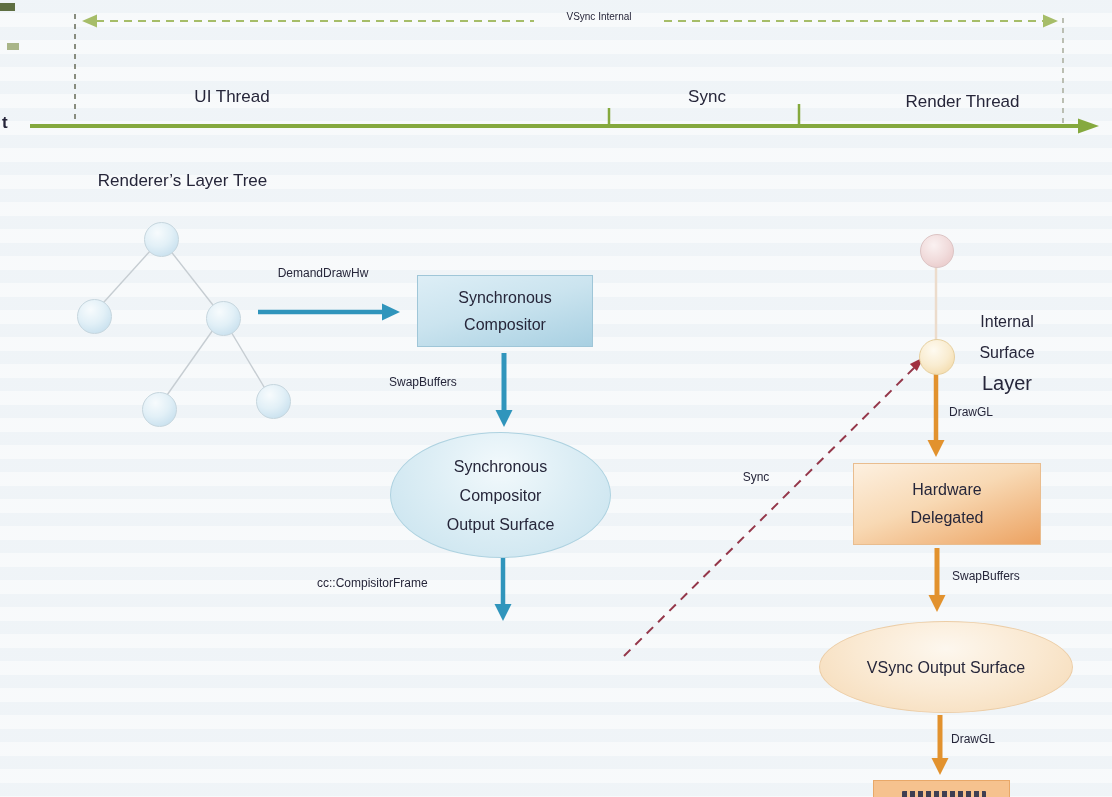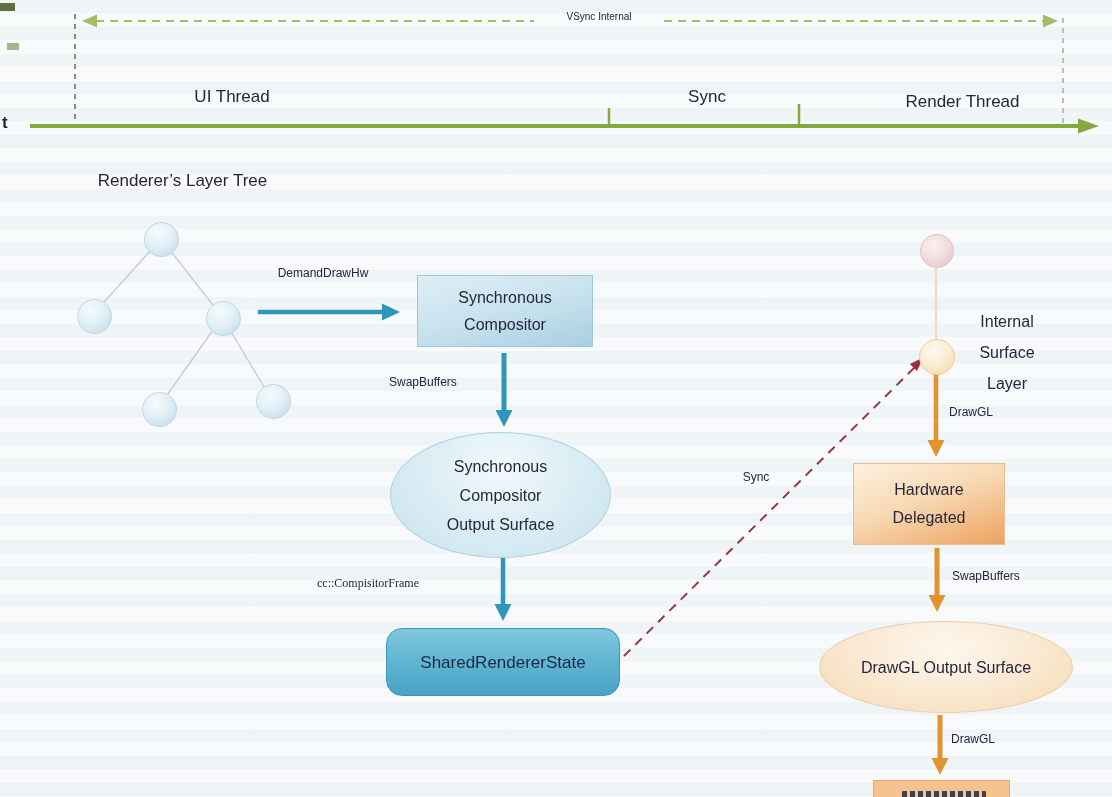--- a/index.html
+++ b/index.html
@@ -166,48 +166,45 @@
   </div>
 
   <div class="lbl" style="left:389px;top:375px;">SwapBuffers</div>
 
   <div class="oval oval-blue" style="left:390px;top:432px;width:221px;height:126px;">
     <div class="oval-line">Synchronous</div>
     <div class="oval-line">Compositor</div>
     <div class="oval-line">Output Surface</div>
   </div>
 
-  <div class="lbl" style="left:317px;top:576px;font-family:Liberation Serif, serif;">cc::CompisitorFrame</div>
-
-  <div class="box box-shared" style="left:386px;top:628px;width:234px;height:68px;">
-    <div class="box-line">SharedRendererState</div>
-  </div>
+  <div class="lbl" style="left:317px;top:576px;">cc::CompisitorFrame</div>
+
 
   <div class="lbl lbl-center" style="left:726px;top:470px;width:60px;">Sync</div>
 
   <div class="node node-pink" style="left:920px;top:234px;width:32px;height:32px;"></div>
   <div class="node node-cream" style="left:919px;top:339px;width:34px;height:34px;"></div>
 
   <div class="abs lbl-center" style="left:956px;top:306px;width:102px;">
     <div style="font-size:16px;line-height:31px;">Internal</div>
     <div style="font-size:16px;line-height:31px;">Surface</div>
-    <div style="font-size:16px;line-height:31px;">Layer</div>
+    <div style="font-size:20px;line-height:31px;">Layer</div>
   </div>
 
   <div class="lbl" style="left:949px;top:405px;">DrawGL</div>
 
-  <div class="box box-orange" style="left:853px;top:463px;width:152px;height:82px;">
+  <div class="box box-orange" style="left:853px;top:463px;width:188px;height:82px;">
     <div class="box-line" style="line-height:28px;">Hardware</div>
     <div class="box-line" style="line-height:28px;">Delegated</div>
   </div>
 
   <div class="lbl" style="left:952px;top:569px;">SwapBuffers</div>
 
   <div class="oval oval-orange" style="left:819px;top:621px;width:254px;height:92px;">
-    <div class="oval-line">DrawGL Output Surface</div>
+    <div class="oval-line">VSync Output Surface</div>
   </div>
 
   <div class="lbl" style="left:951px;top:732px;">DrawGL</div>
 
   <div class="box box-bottom" style="left:873px;top:780px;width:137px;height:30px;">
     <div class="partial-text-strip"></div>
   </div>
 
 </div>
 

